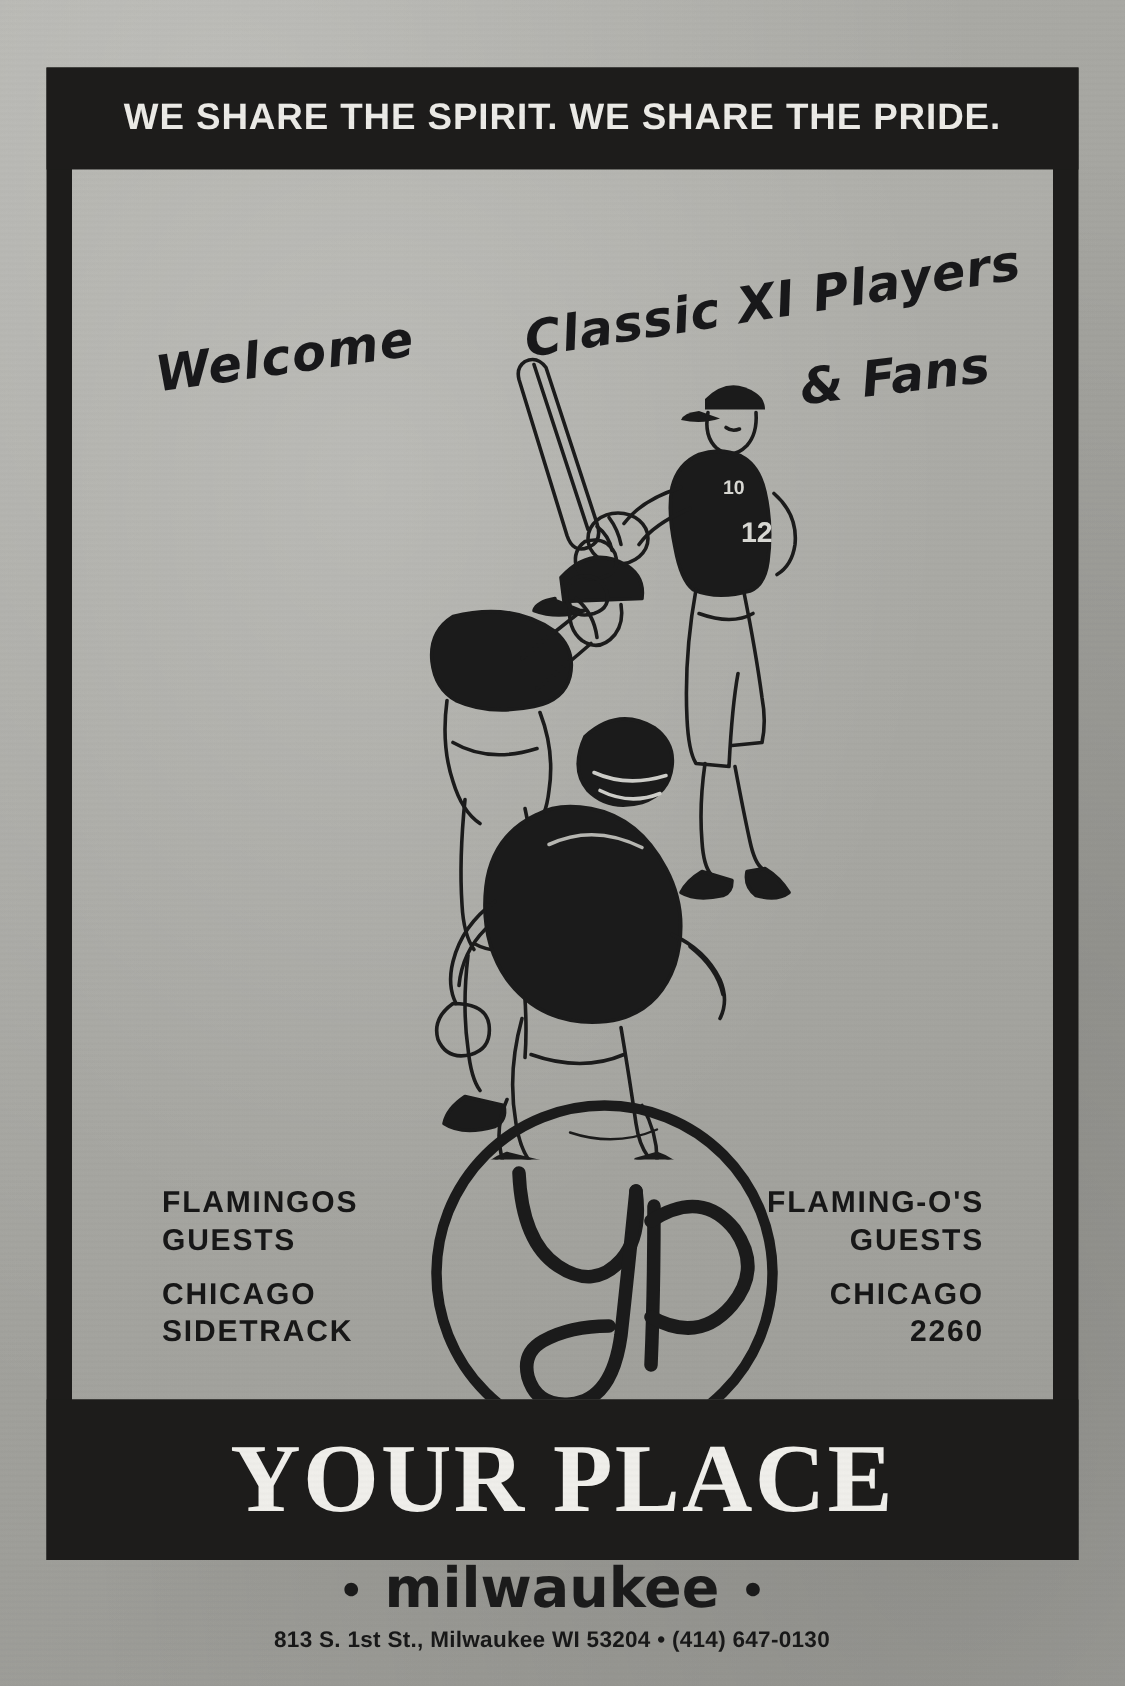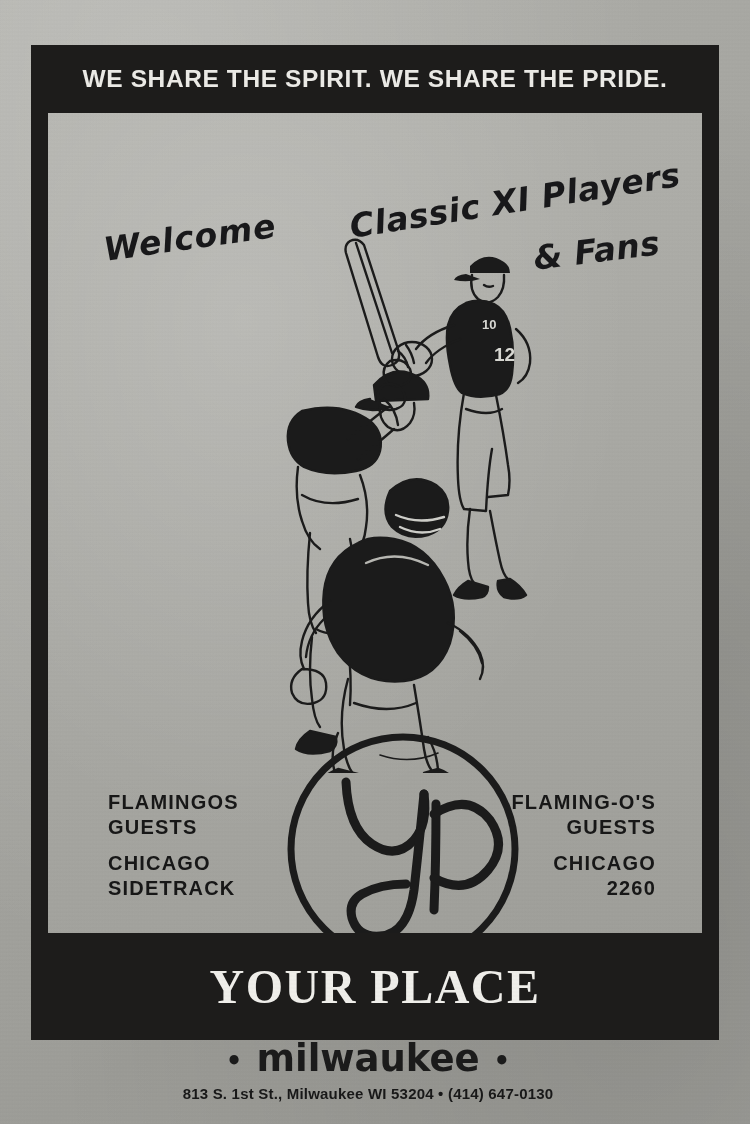--- a/index.html
+++ b/index.html
@@ -107,21 +107,21 @@
     height: 107px;
     background: #1d1c1b;
     display: flex;
     align-items: center;
     justify-content: center;
   }
   .brand {
     color: #f0efeb;
     font-family: "Liberation Serif", serif;
     font-weight: bold;
-    font-size: 48px;
+    font-size: 65px;
     letter-spacing: 1.5px;
     line-height: 1;
     white-space: nowrap;
   }
 
   
   .script {
     position: absolute;
     font-family: "DejaVu Sans", sans-serif;
     font-weight: bold;

